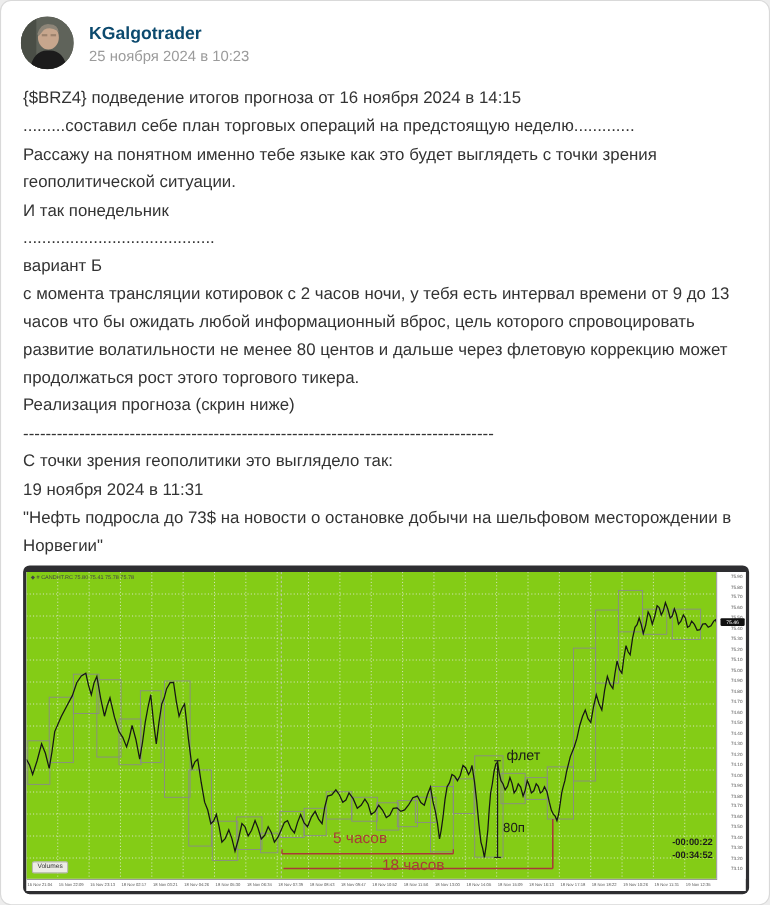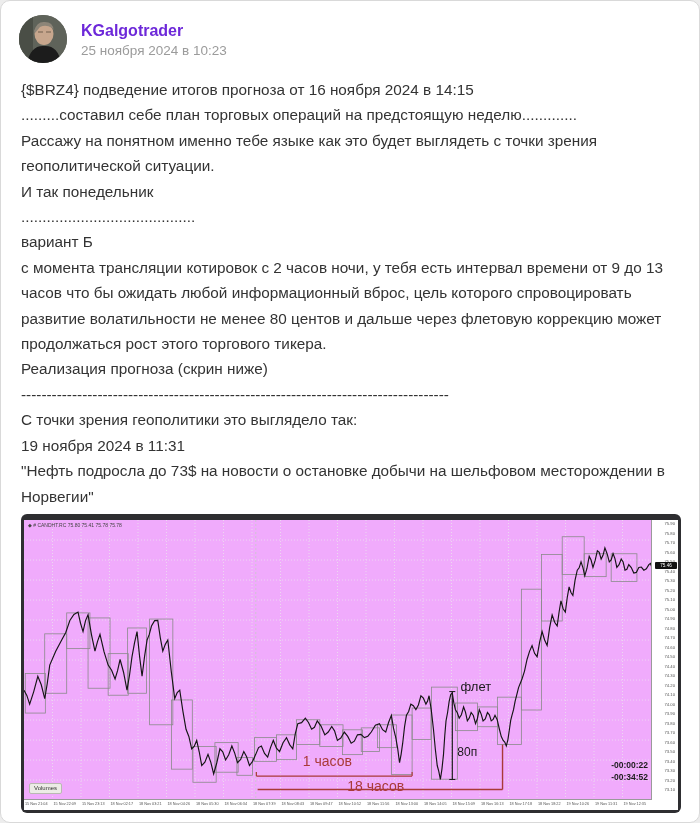--- a/index.html
+++ b/index.html
@@ -2,30 +2,30 @@
 <html><head>
 <meta charset="utf-8">
 <style>
   html,body{margin:0;padding:0;background:#ededed;}
   body{width:700px;height:823px;font-family:"Liberation Sans","DejaVu Sans",sans-serif;}
   .card{position:absolute;left:0;top:0;width:698px;height:821px;background:#ffffff;
         border:1px solid #d9d9d9;border-radius:10px;overflow:hidden;}
   
   .hdr{display:flex;align-items:center;gap:14px;padding:14px 20px 6px 18px;}
   .avatar{width:48px;height:48px;border-radius:50%;overflow:hidden;flex:0 0 48px;background:#5d6158;cursor:pointer;}
-  .who .name{font-size:16px;font-weight:bold;color:#6d28d9;line-height:20px;cursor:pointer;}
+  .who .name{font-size:16px;font-weight:bold;color:#0c4a6e;line-height:20px;cursor:pointer;}
   .who .when{font-size:13.5px;color:#9b9b9b;margin-top:2px;}
   
   .body-text{margin:8px 20px 0 20px;width:660px;font-size:15.3px;line-height:25.4px;
              color:#333;white-space:pre-line;overflow-wrap:break-word;}
   
   .shot{position:absolute;left:20px;top:513px;width:660px;height:299px;background:#2e2e31;
         border-radius:6px;box-sizing:border-box;padding:6px 3px 3px 3px;cursor:pointer;}
   .shot-body{position:relative;width:654px;height:290px;background:#ffffff;overflow:hidden;}
-  .plot{position:absolute;left:0;top:0;width:628px;height:279px;background:#f0abfc;}
+  .plot{position:absolute;left:0;top:0;width:628px;height:279px;background:#84cc16;}
   .plot svg{position:absolute;left:0;top:0;width:100%;height:100%;}
   .chart-title{position:absolute;left:4px;top:2px;font-size:5px;color:#444;letter-spacing:0;white-space:nowrap;}
   .ann{position:absolute;white-space:nowrap;font-family:"Liberation Sans",sans-serif;}
   .volumes{position:absolute;left:5px;bottom:5px;background:#ecece6;border:1px solid #b9b9b2;
            border-radius:2px;font-size:6px;color:#333;padding:1px 4px;line-height:7px;}
   .timers{position:absolute;right:4px;bottom:16px;text-align:center;color:#1c1c1c;
           font-size:8.5px;font-weight:bold;line-height:12px;}
   .yaxis{position:absolute;right:0;top:0;width:26px;height:279px;background:#fff;border-left:1px solid #9a9a9a;}
   .ylab{position:absolute;right:3px;font-size:4.2px;color:#555;line-height:4px;}
   .ychip{position:absolute;right:1px;width:22px;background:#111;color:#fff;font-size:4.6px;
@@ -145,21 +145,21 @@
             <line x1="233.616" y1="269.51399999999995" x2="478.536" y2="269.51399999999995" stroke="#a93a38" stroke-width="1.4"></line>
             <line x1="478.536" y1="269.51399999999995" x2="478.536" y2="224.595" stroke="#a93a38" stroke-width="1.4"></line>
             <line x1="428.296" y1="171.585" x2="428.296" y2="259.47" stroke="#1a1a1a" stroke-width="1.2"></line>
             <line x1="425.296" y1="171.585" x2="431.296" y2="171.585" stroke="#1a1a1a" stroke-width="1"></line>
             <line x1="425.296" y1="259.47" x2="431.296" y2="259.47" stroke="#1a1a1a" stroke-width="1"></line>
           </svg>
         <div class="chart-title">◆ # CANDHT.RC  75.80 75.41 75.78 75.78</div>
         <div id="ann-layer">
             <div class="ann" style="left: 69.5%; top: 57%; color: rgb(26, 26, 26); font-size: 13px;">флет</div>
             <div class="ann" style="left: 69%; top: 80.5%; color: rgb(26, 26, 26); font-size: 12px;">80п</div>
-            <div class="ann" style="left: 48.3%; top: 83.6%; color: rgb(169, 58, 56); font-size: 14px; transform: translateX(-50%);">1 часов</div>
+            <div class="ann" style="left: 48.3%; top: 83.6%; color: rgb(169, 58, 56); font-size: 14px; transform: translateX(-50%);">5 часов</div>
             <div class="ann" style="left: 56%; top: 92.3%; color: rgb(169, 58, 56); font-size: 14px; transform: translateX(-50%);">18 часов</div>
           </div>
         <div class="volumes">Volumes</div>
         <div class="timers">
           <div>-00:00:22</div>
           <div>-00:34:52</div>
         </div>
       </div>
       <div class="yaxis" id="y-axis">
           <div class="ylab" style="top: 2px;">75.90</div>

